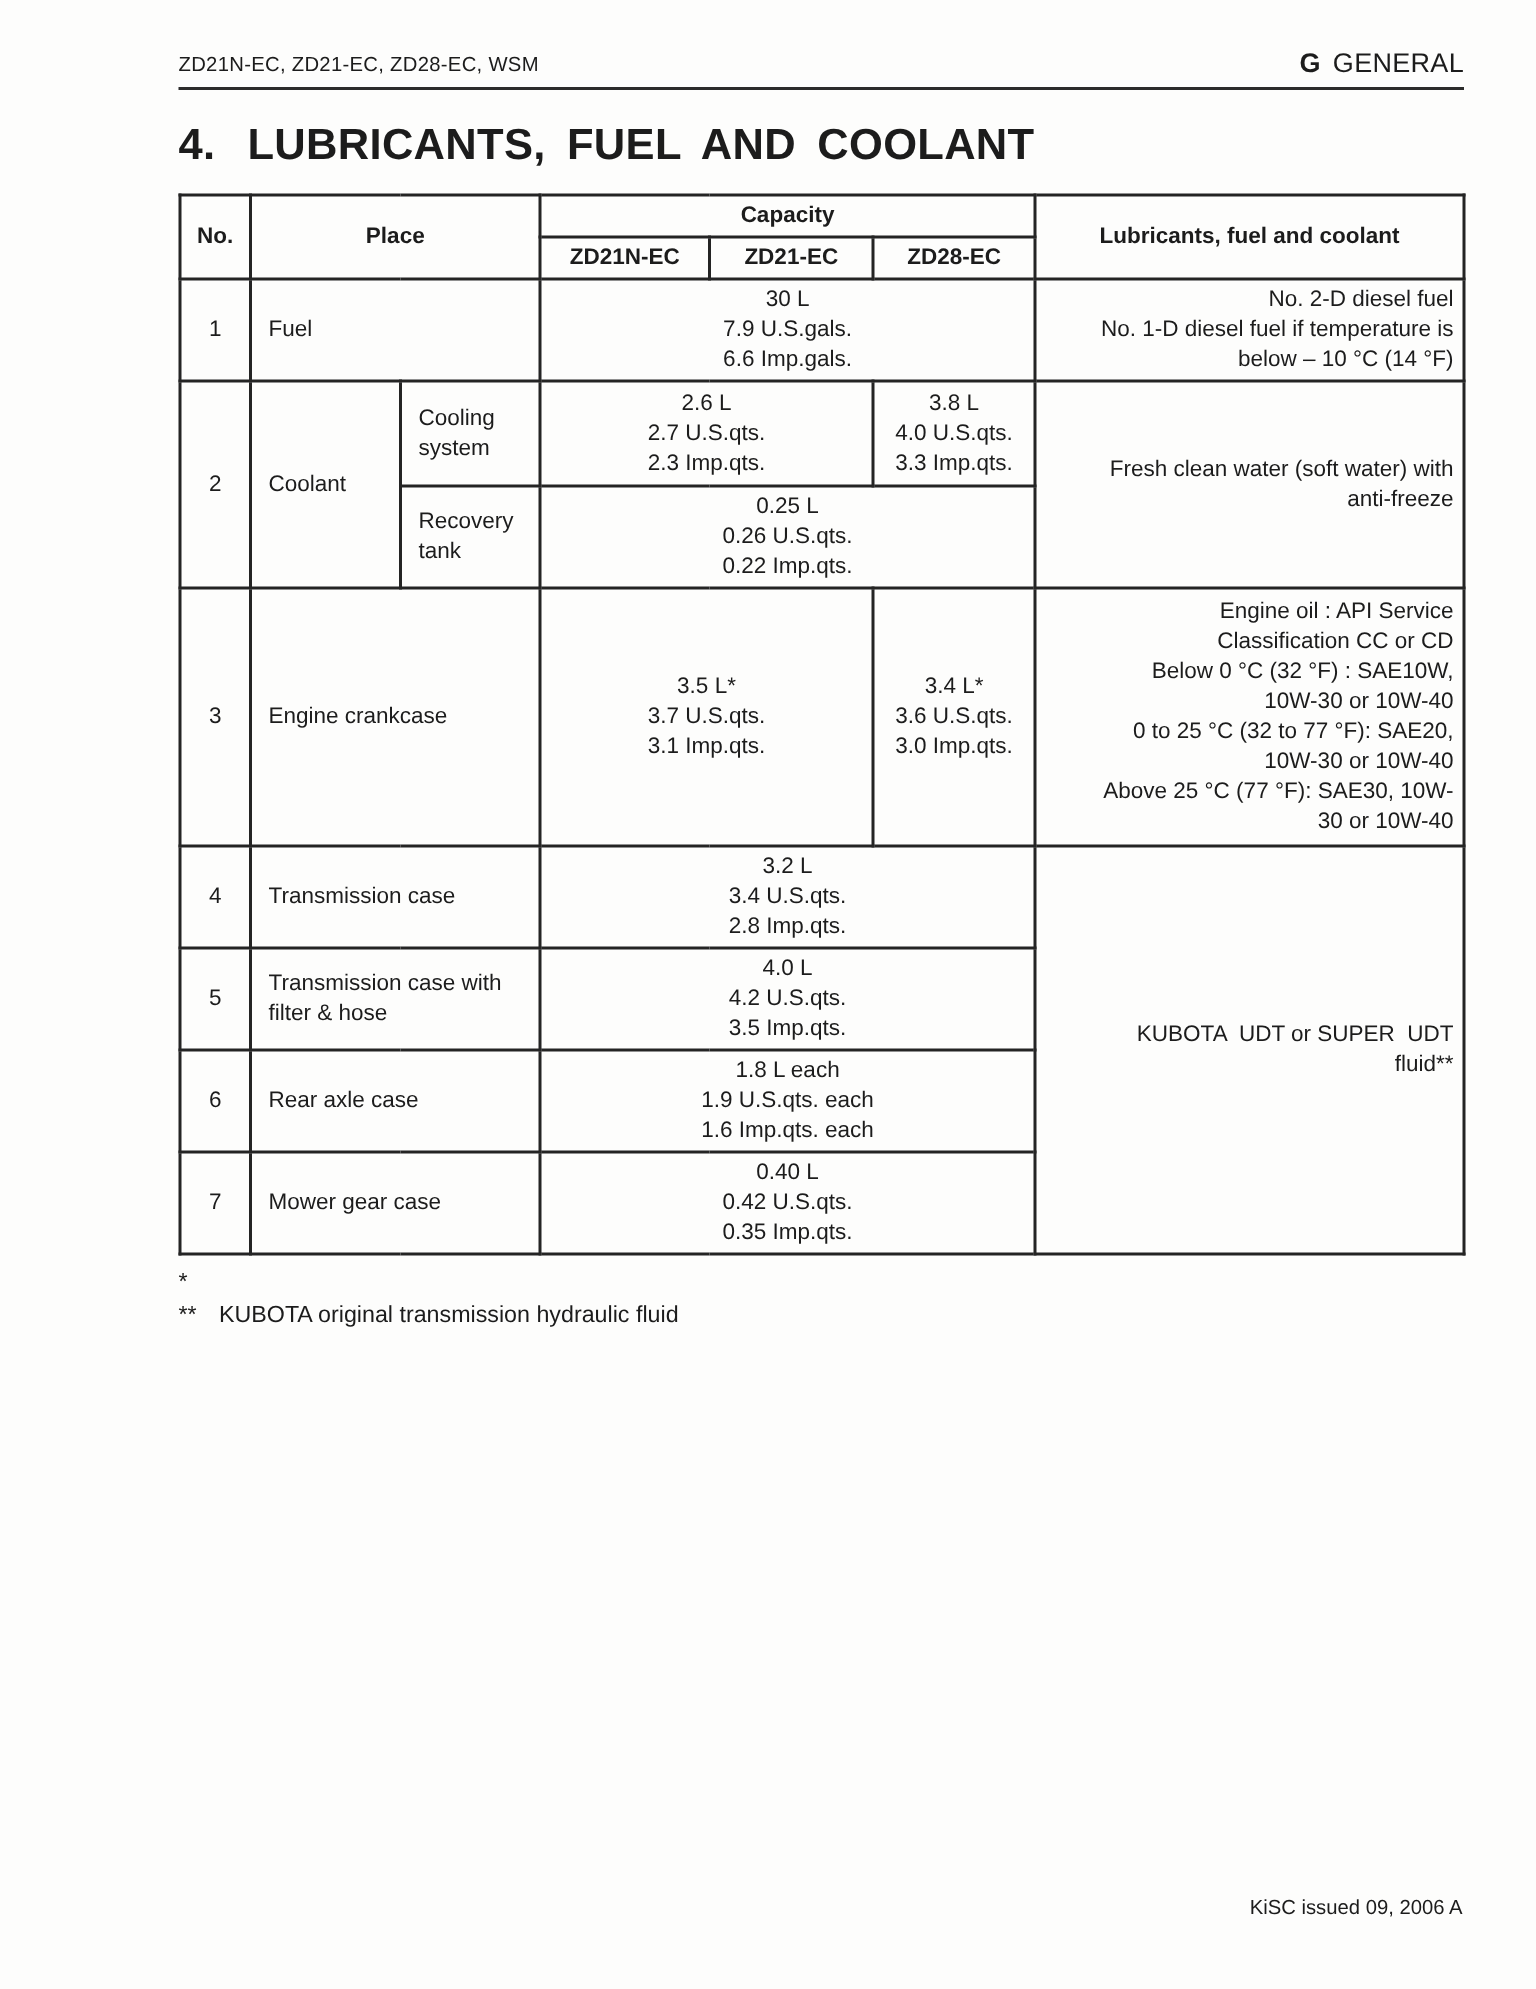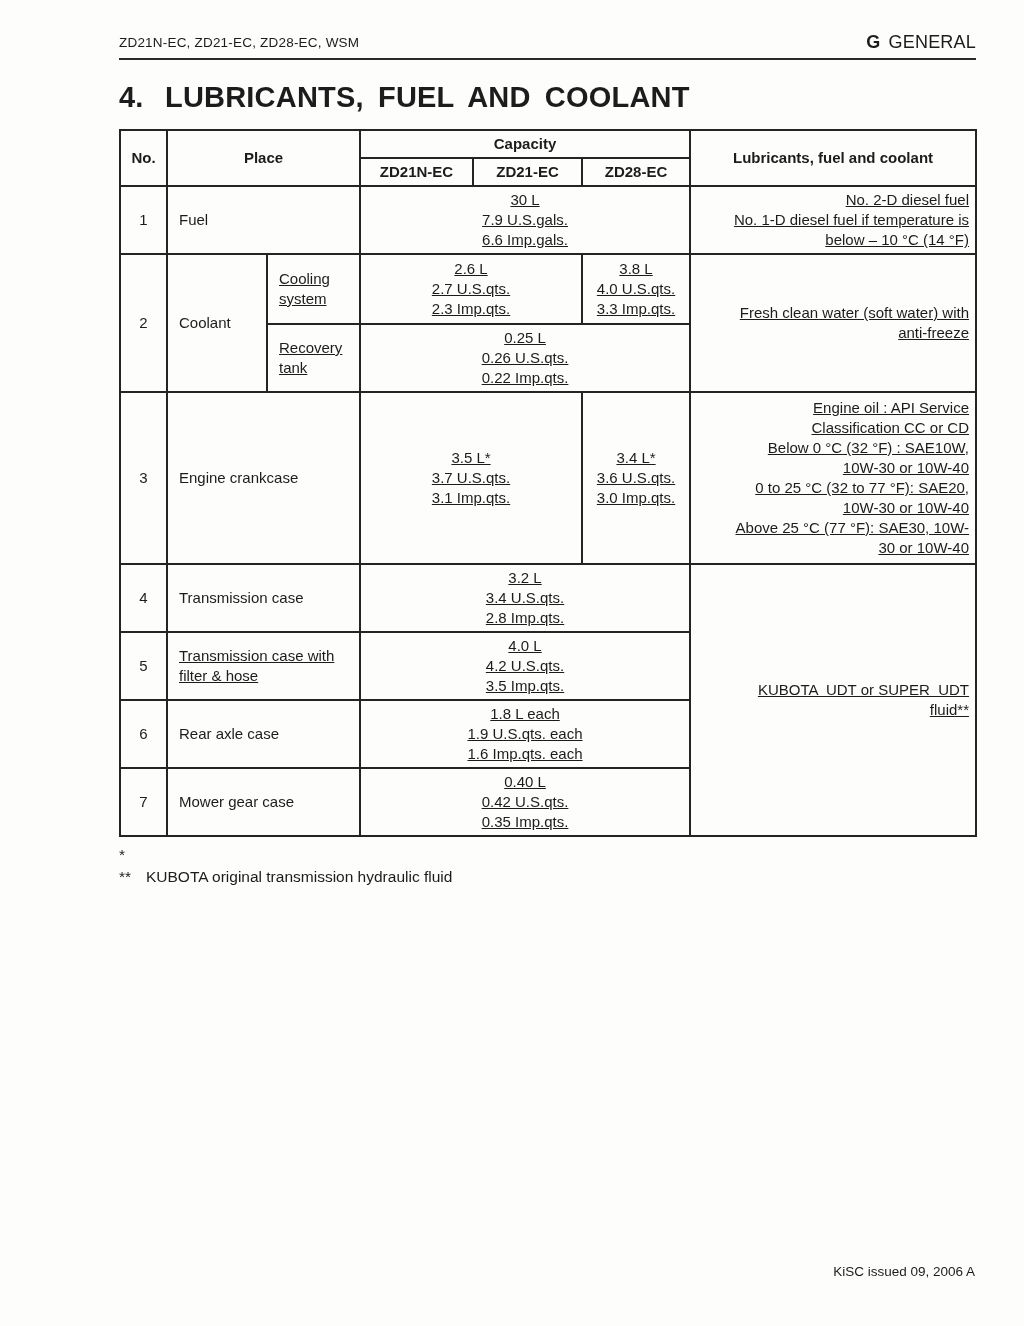--- a/index.html
+++ b/index.html
@@ -59,21 +59,21 @@
   }
   table.spec td, table.spec th {
     border: 2px solid #242424;
     padding: 3px 4px;
     font-weight: normal;
   }
   table.spec th { font-weight: bold; text-align: center; vertical-align: middle; }
   .cc { text-align: center; vertical-align: middle; }
   .pl { text-align: left; vertical-align: middle; padding-left: 11px !important; }
   .lub { text-align: right; vertical-align: middle; padding-left: 10px !important; padding-right: 6px !important; }
-  .ml { white-space: pre-wrap; text-decoration: underline; }
+  .ml { white-space: pre-wrap; }
 
   tr.hd1 { height: 25px; }
   tr.hd2 { height: 28px; }
   tr.r1  { height: 68px; }
   tr.r2a { height: 70px; }
   tr.r2b { height: 63px; }
   tr.r3  { height: 172px; }
   tr.r4  { height: 68px; }
   tr.r5  { height: 68px; }
   tr.r6  { height: 67px; }

